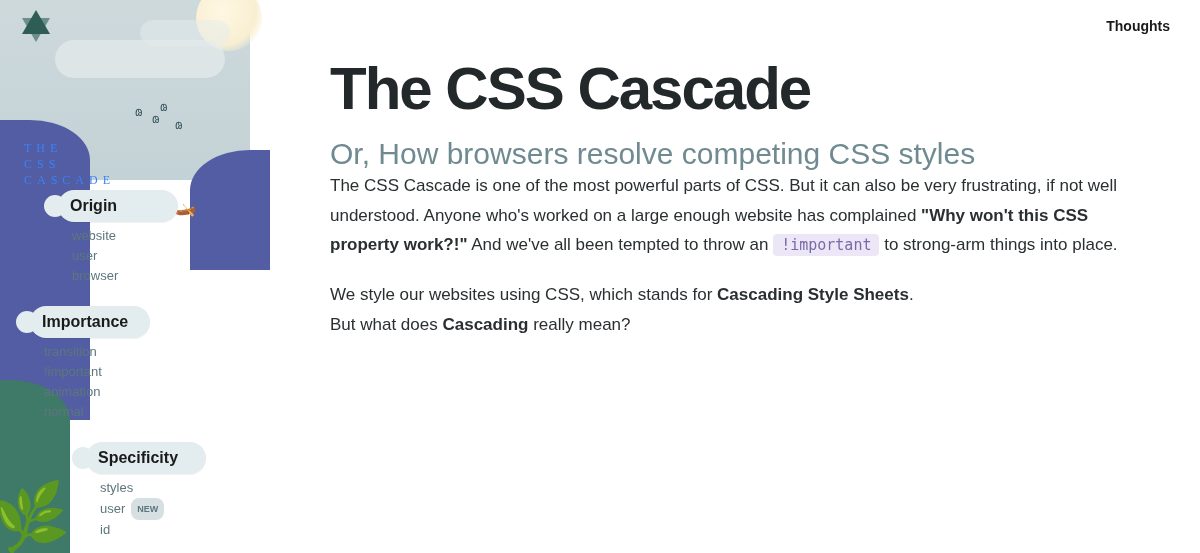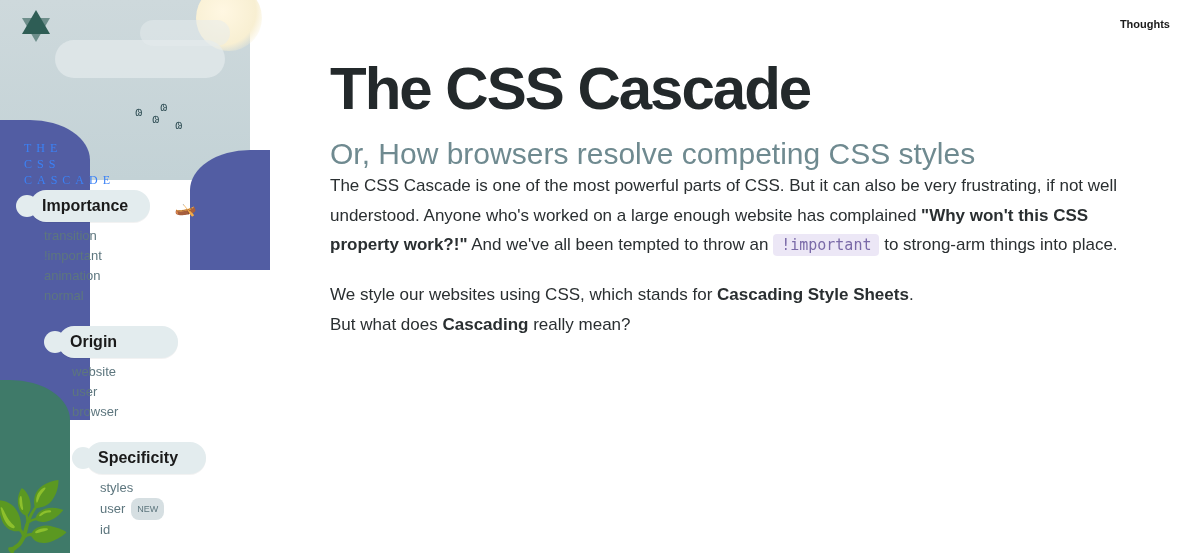--- a/index.html
+++ b/index.html
@@ -11,21 +11,21 @@
   overflow: hidden;
   position: relative;
 }
 
 
 .nav {
   position: absolute;
   top: 18px;
   right: 30px;
   font-weight: 800;
-  font-size: 11px;
+  font-size: 14px;
   color: #1a1a1a;
 }
 
 
 .sidebar {
   position: absolute;
   left: 0;
   top: 0;
   width: 250px;
   height: 553px;
@@ -134,21 +134,21 @@
   line-height: 20px;
   color: #5d767e;
 }
 .section-items .row { display:flex; align-items:center; gap:6px; }
 .badge {
   background:#d6dfe2;
   border-radius: 8px;
   font-size: 9px;
   padding: 1px 6px;
   color:#5d767e;
-  font-weight:400;
+  font-weight:700;
 }
 
 .kayak {
   position:absolute;
   top: 198px; left: 174px;
   font-size: 18px;
   transform: rotate(-10deg);
 }
 
 
@@ -221,49 +221,49 @@
   <div class="leaf">🌿</div>
   <div class="kayak">🛶</div>
 
   <div class="title-box">
     <div>THE</div>
     <div>CSS</div>
     <div>CASCADE</div>
   </div>
 
   <div class="waterfall">
+    <div class="section sec2">
+      <a class="section-head">Origin</a>
+      <div class="section-items">
+        <div class="row">
+            <a>website</a>
+          </div>
+        <div class="row">
+            <a>user</a>
+          </div>
+        <div class="row">
+            <a>browser</a>
+          </div>
+      </div>
+    </div>
+
     <div class="section sec1">
       <a class="section-head">Importance</a>
       <div class="section-items">
         <div class="row">
             <a>transition</a>
           </div>
         <div class="row">
             <a>!important</a>
           </div>
         <div class="row">
             <a>animation</a>
           </div>
         <div class="row">
             <a>normal</a>
-          </div>
-      </div>
-    </div>
-
-    <div class="section sec2">
-      <a class="section-head">Origin</a>
-      <div class="section-items">
-        <div class="row">
-            <a>website</a>
-          </div>
-        <div class="row">
-            <a>user</a>
-          </div>
-        <div class="row">
-            <a>browser</a>
           </div>
       </div>
     </div>
 
     <div class="section sec3">
       <a class="section-head">Specificity</a>
       <div class="section-items">
         <div class="row">
             <a>styles</a>
           </div>

